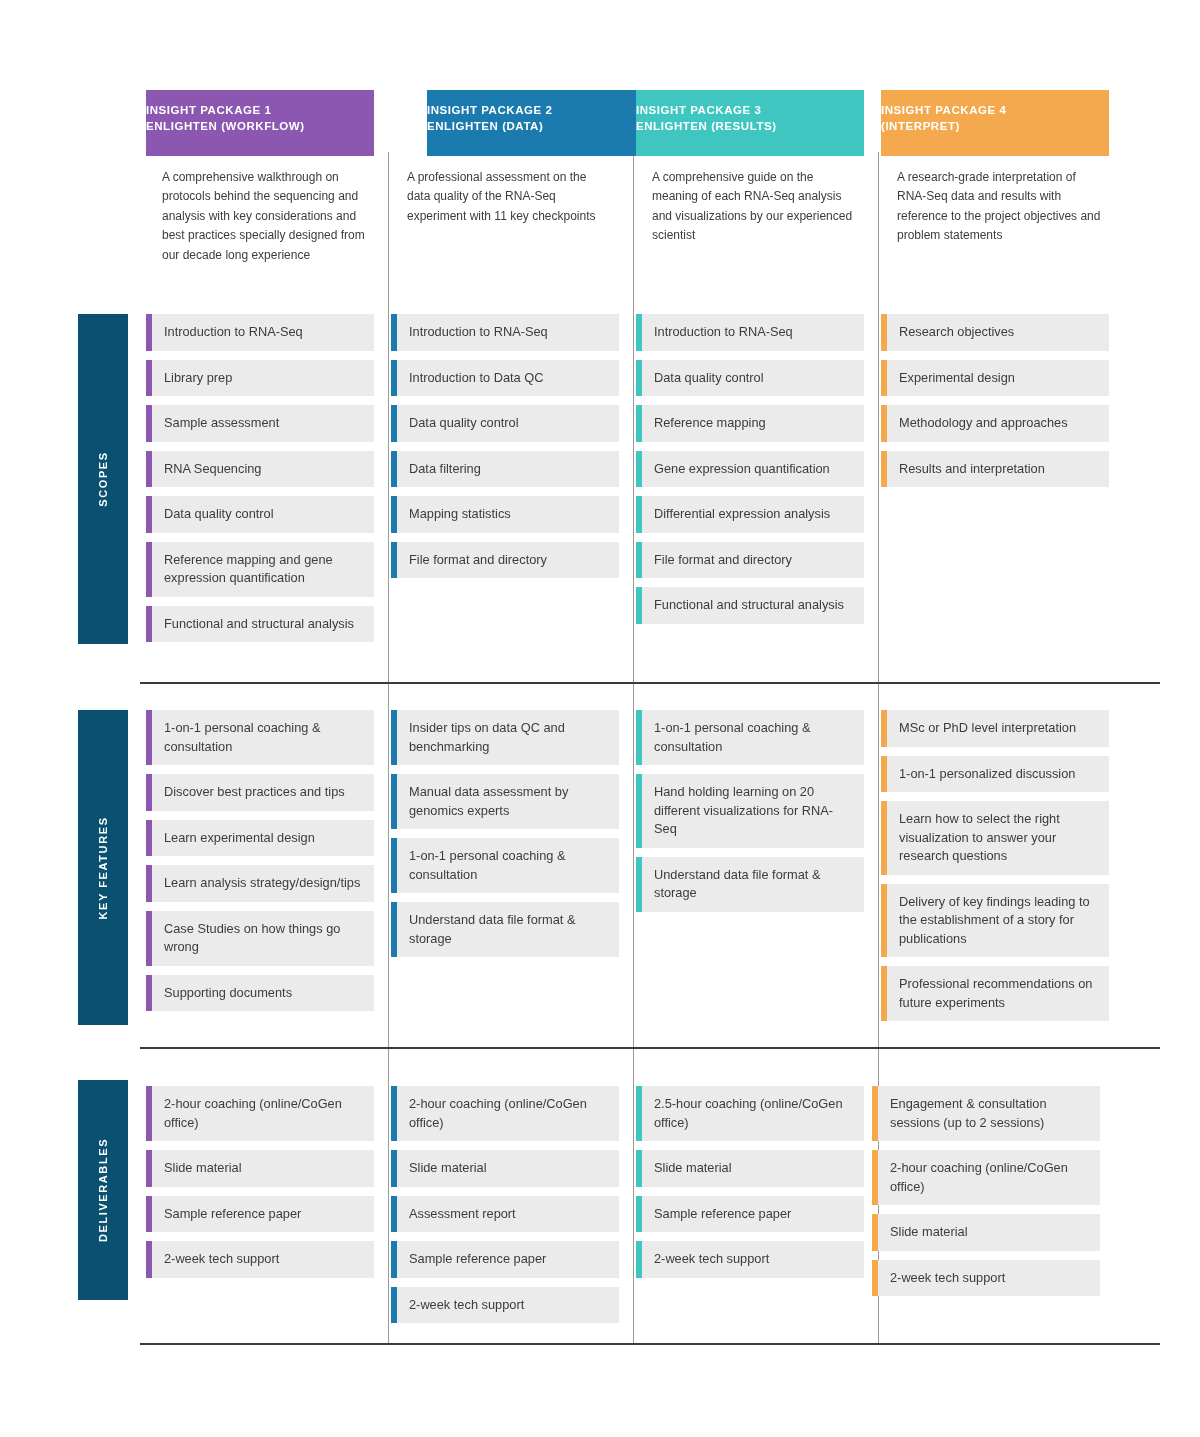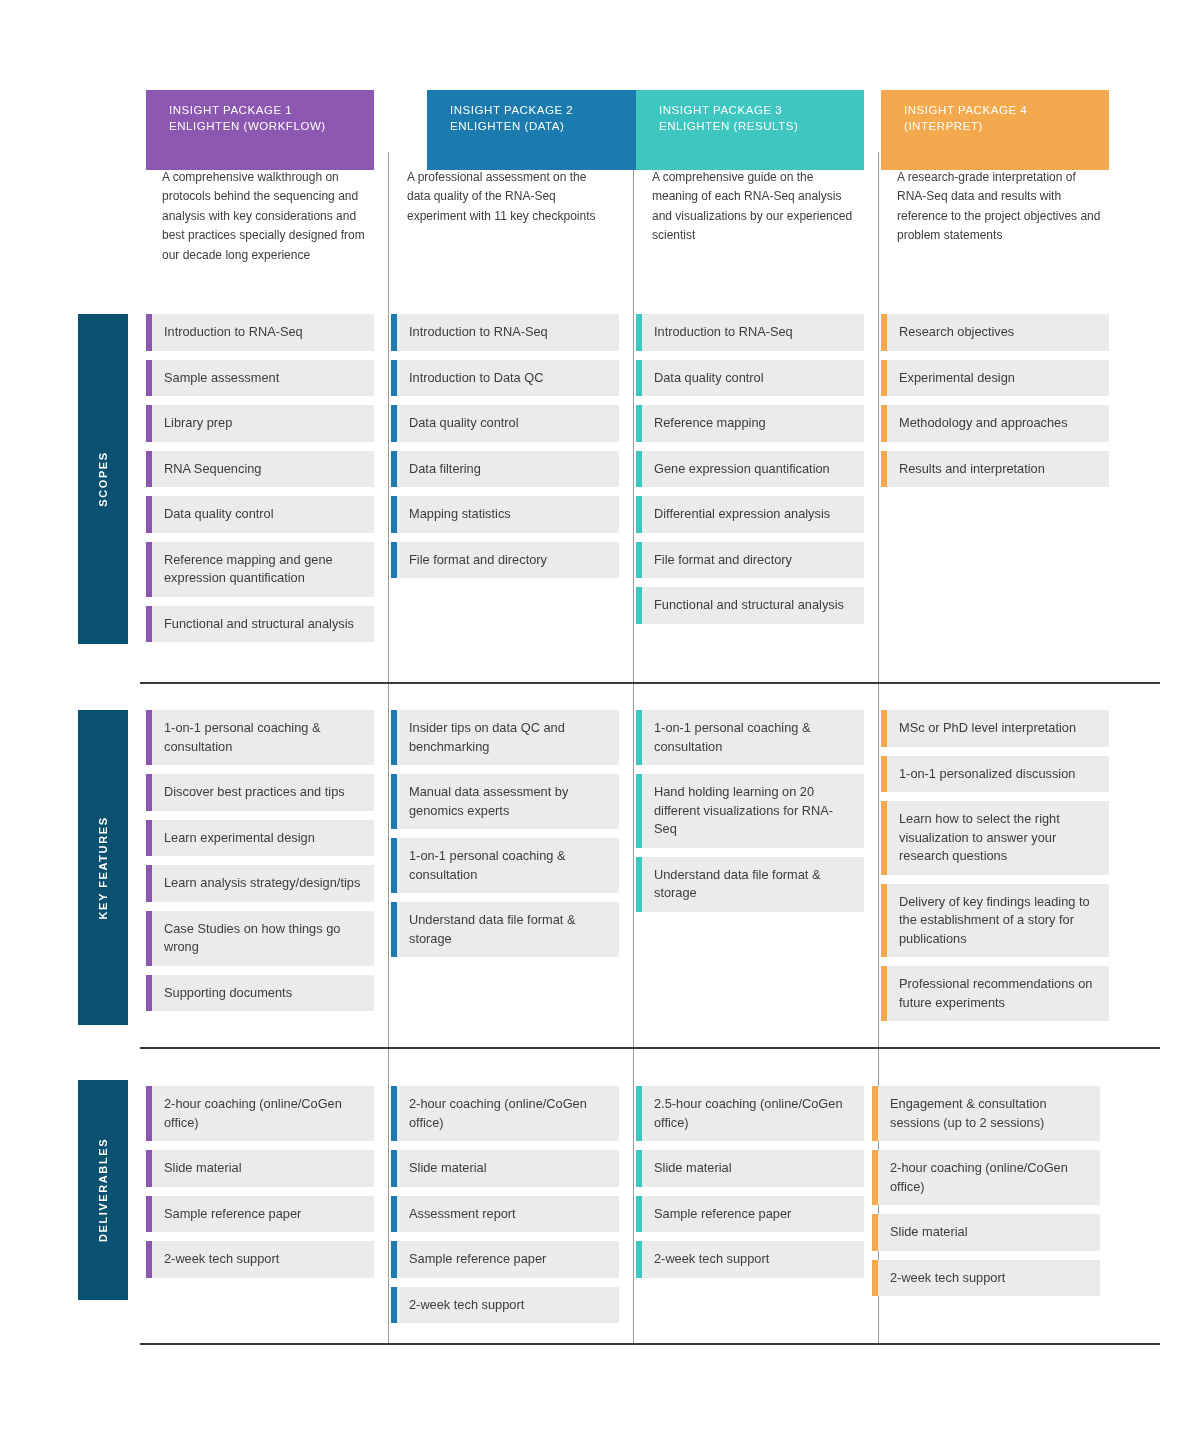--- a/index.html
+++ b/index.html
@@ -45,26 +45,26 @@
     background: #3a3a3a;
   }
   .hrule.h1 { top: 682px; }
   .hrule.h2 { top: 1047px; }
   .hrule.h3 { top: 1343px; height: 2px; }
 
   
   .pkg-header {
     position: absolute;
     top: 90px;
-    height: 80px;
+    height: 66px;
     box-sizing: border-box;
-    padding: 12px 16px 0 23px;
+    padding: 12px 16px 0 0;
     color: #ffffff;
     font-size: 11.5px;
-    font-weight: normal;
+    font-weight: bold;
     letter-spacing: 0.55px;
     line-height: 1.42;
     text-transform: uppercase;
   }
   .pkg-header .l2 { display: block; }
 
   
   .pkg-desc {
     position: absolute;
     top: 168px;
@@ -148,25 +148,25 @@
         <span class="l2">ENLIGHTEN (WORKFLOW)</span>
       </div>
       <div class="pkg-desc" style="left: 162px; width: 204px;">A comprehensive walkthrough on protocols behind the sequencing and analysis with key considerations and best practices specially designed from our decade long experience</div>
       <div class="col" style="left: 146px; top: 314px; width: 228px;">
         <div class="cell">
           <span class="bar" style="background: rgb(139, 87, 176);"></span>
           <span class="txt">Introduction to RNA-Seq</span>
         </div>
         <div class="cell">
           <span class="bar" style="background: rgb(139, 87, 176);"></span>
+          <span class="txt">Library prep</span>
+        </div>
+        <div class="cell">
+          <span class="bar" style="background: rgb(139, 87, 176);"></span>
           <span class="txt">Sample assessment</span>
-        </div>
-        <div class="cell">
-          <span class="bar" style="background: rgb(139, 87, 176);"></span>
-          <span class="txt">Library prep</span>
         </div>
         <div class="cell">
           <span class="bar" style="background: rgb(139, 87, 176);"></span>
           <span class="txt">RNA Sequencing</span>
         </div>
         <div class="cell">
           <span class="bar" style="background: rgb(139, 87, 176);"></span>
           <span class="txt">Data quality control</span>
         </div>
         <div class="cell">

